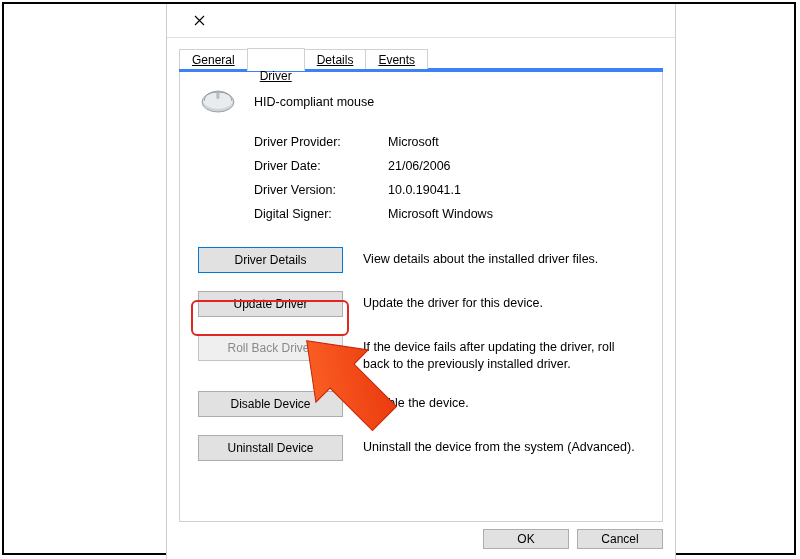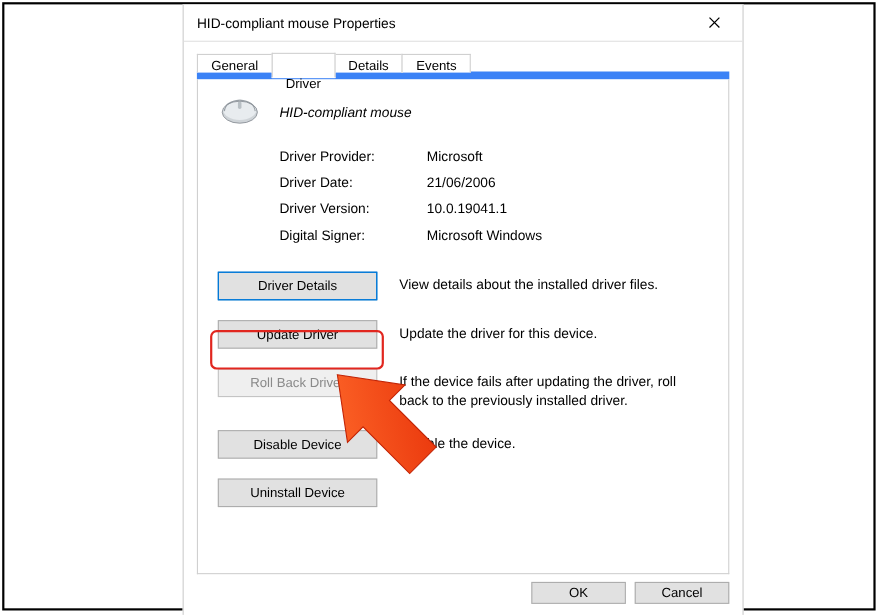--- a/index.html
+++ b/index.html
@@ -46,22 +46,23 @@
     width: 40px; height: 28px;
     display: flex; align-items: center; justify-content: center;
     cursor: pointer;
   }
   .client {
     padding: 10px 12px 8px 12px;
   }
   .tabs {
     display: flex;
     position: relative;
-    border-bottom: 7px solid #3b82f6;
+    border-bottom: 4px solid #3b82f6;
     height: 24px;
+    text-decoration: underline;
   }
   .tab {
     padding: 3px 12px 0 12px;
     border: 1px solid #d0d0d0;
     border-bottom: none;
     margin-right: -1px;
     background: #fff;
     font-size: 12px;
     position: relative;
     top: 1px;
@@ -80,21 +81,20 @@
     border-top: none;
     padding: 14px 18px 18px 18px;
     min-height: 450px;
     position: relative;
   }
   .dev-header {
     display: flex;
     align-items: center;
     gap: 16px;
     margin-bottom: 18px;
-    font-style: italic;
   }
   .mouse-icon { flex: 0 0 auto; }
   .dev-name { font-size: 12.5px; }
   .info-grid {
     margin-left: 56px;
     display: grid;
     grid-template-columns: 120px 1fr;
     row-gap: 10px;
     column-gap: 14px;
     font-size: 12.5px;
@@ -162,21 +162,20 @@
   }
 </style>
 </head>
 <body>
 
 <div class="outer">
 
   <div class="dialog">
 
     <div class="titlebar">
-      <div class="title">HID-compliant mouse Properties</div>
       <div class="close">
         <svg width="11" height="11" viewBox="0 0 11 11">
           <path d="M1 1 L10 10 M10 1 L1 10" stroke="#000" stroke-width="1.1" fill="none"></path>
         </svg>
       </div>
     </div>
 
     <div class="client">
 
       <div class="tabs">
@@ -228,20 +227,21 @@
           <div class="action-desc">If the device fails after updating the driver, roll back to the previously installed driver.</div>
         </div>
 
         <div class="action-row">
           <button class="action-btn">Disable Device</button>
           <div class="action-desc">Disable the device.</div>
         </div>
 
         <div class="action-row">
           <button class="action-btn">Uninstall Device</button>
+          <div class="action-desc">Uninstall the device from the system (Advanced).</div>
         </div>
 
       </div>
 
     </div>
 
     <div class="dlg-buttons">
       <button class="dlg-btn">OK</button>
       <button class="dlg-btn">Cancel</button>
     </div>

